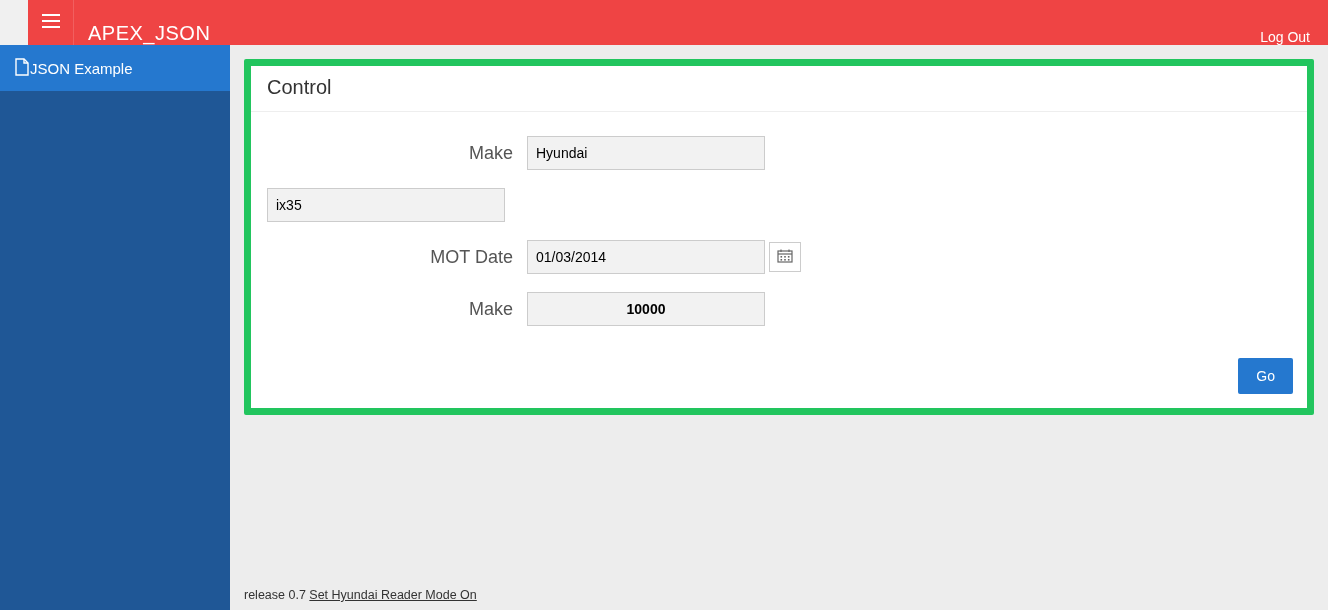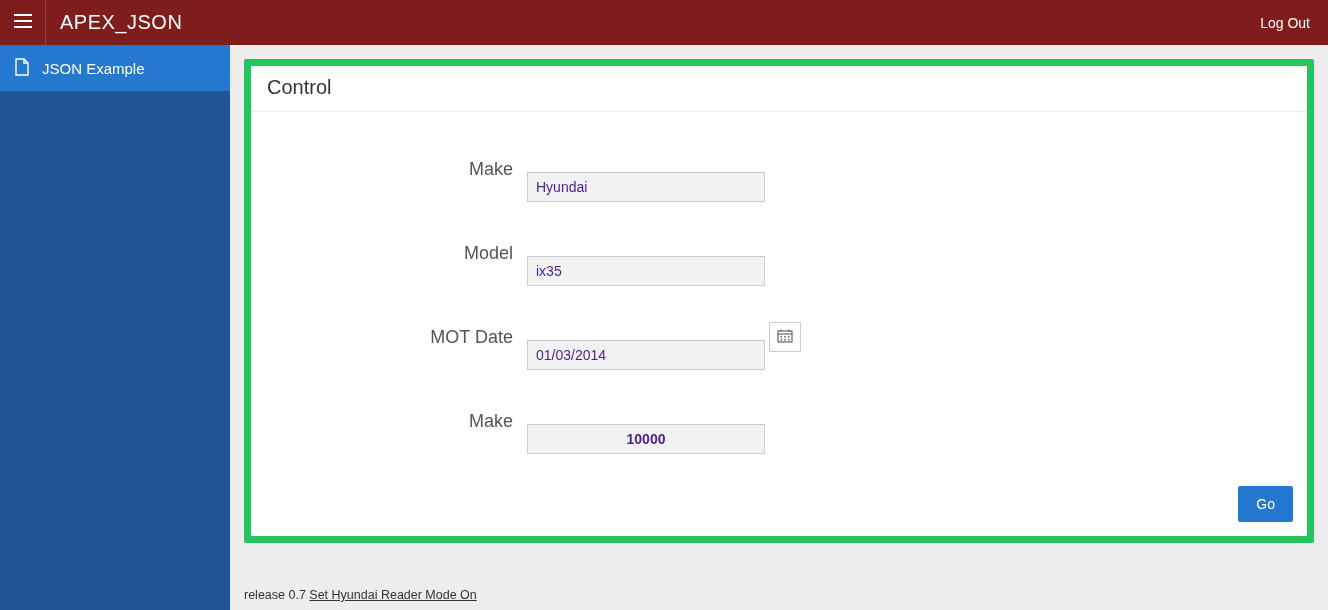--- a/index.html
+++ b/index.html
@@ -6,25 +6,26 @@
   body {
     font-family: "Segoe UI", Arial, sans-serif;
     font-size: 14px;
     color: #333;
     background: #f0f0f0;
     width: 1328px;
     height: 610px;
     overflow: hidden;
   }
   .topbar {
-    background: #7f1d1d;
+    background: #ef4444;
     height: 45px;
     display: flex;
-    align-items: center;
+    align-items: flex-end;
     color: #fff;
+    margin-left: 28px;
   }
   .hamburger {
     width: 46px;
     height: 45px;
     display: flex;
     align-items: center;
     justify-content: center;
     border-right: 1px solid rgba(255,255,255,0.15);
     cursor: pointer;
   }
@@ -50,21 +51,20 @@
     color: #fff;
     flex-shrink: 0;
   }
   .sidebar-item {
     display: flex;
     align-items: center;
     height: 46px;
     padding: 0 14px;
     background: #2578cf;
     cursor: pointer;
-    gap: 12px;
   }
   .sidebar-item svg { flex-shrink: 0; }
   .sidebar-item-label {
     font-size: 15px;
   }
   .main {
     flex: 1;
     background: #ededed;
     padding: 14px 14px 0 14px;
     position: relative;
@@ -95,24 +95,23 @@
     text-align: right;
     padding-right: 14px;
     color: #555;
     font-size: 18px;
   }
   .text-input {
     width: 238px;
     height: 30px;
     border: 1px solid #ccc;
     background: #f2f2f2;
-    padding: 0 8px;
-    font-size: 14px;
-    color: #4c1d95;
-    margin-top: 36px;
+    padding: 16px 8px;
+    font-size: 14px;
+    color: #000000;
   }
   .text-input.number { text-align: center; font-weight: bold; }
   .date-btn {
     width: 32px;
     height: 30px;
     border: 1px solid #ccc;
     background: #fff;
     margin-left: 4px;
     display: flex;
     align-items: center;
@@ -182,21 +181,20 @@
     <div class="region">
       <div class="region-header">Control</div>
 
       <div class="region-body">
         <div class="form-row">
           <div class="form-label">Make</div>
           <input type="text" class="text-input" value="Hyundai" style="">
         </div>
 
         <div class="form-row">
-          <div class="form-label">Model</div>
           <input type="text" class="text-input" value="ix35" style="">
         </div>
 
         <div class="form-row">
           <div class="form-label">MOT Date</div>
           <input type="text" class="text-input" value="01/03/2014" style="">
           <div class="date-btn">
             <span>
               <svg width="16" height="14" viewBox="0 0 16 14">
                 <rect x="1" y="2" width="14" height="11" fill="none" stroke="#666" stroke-width="1.2"></rect>

